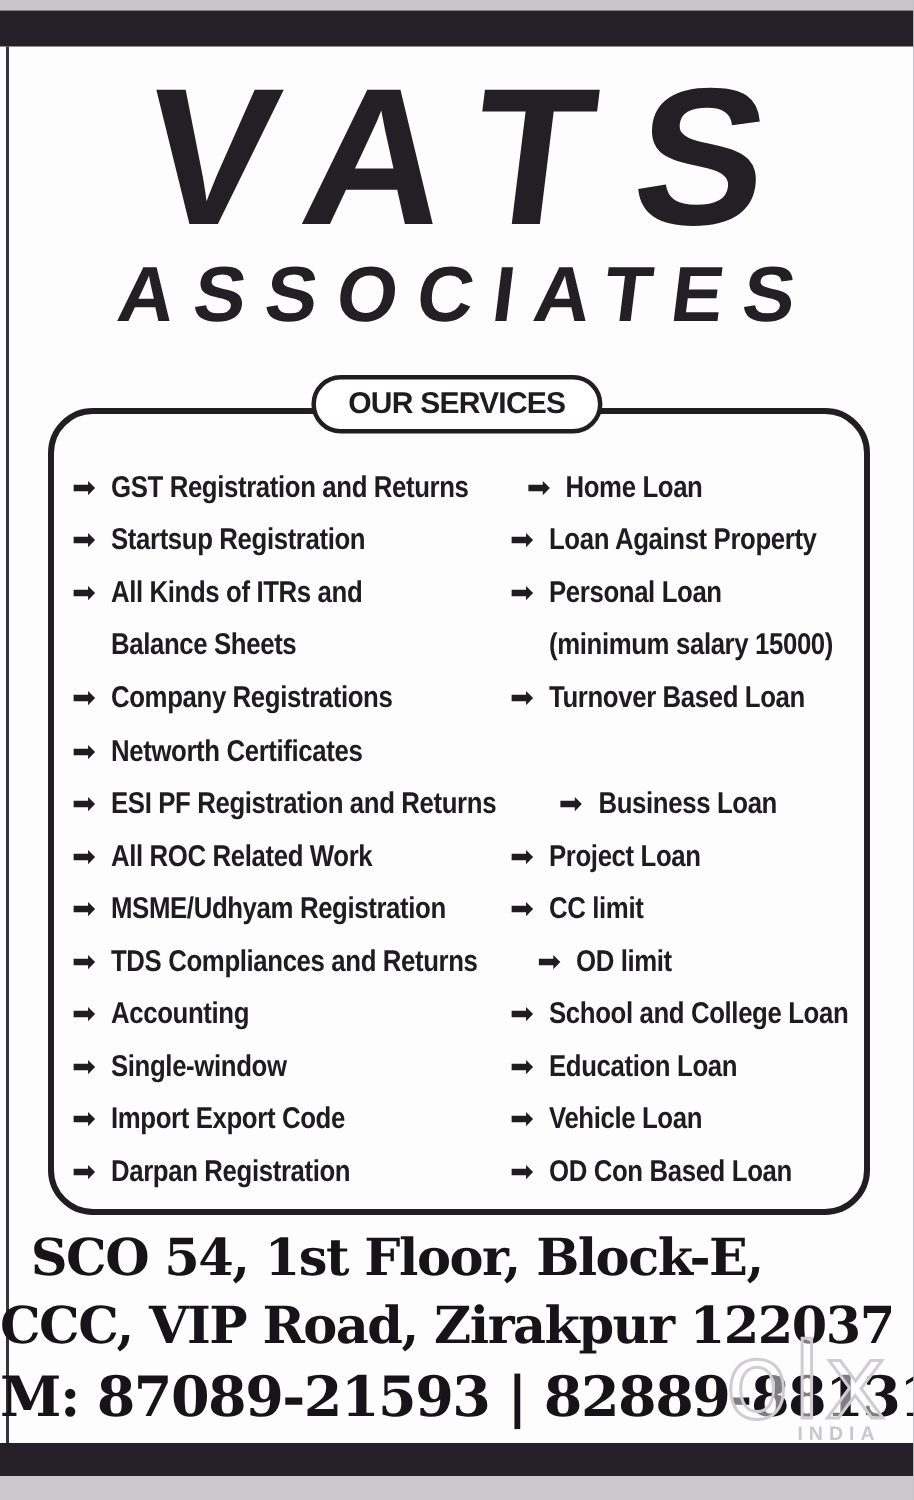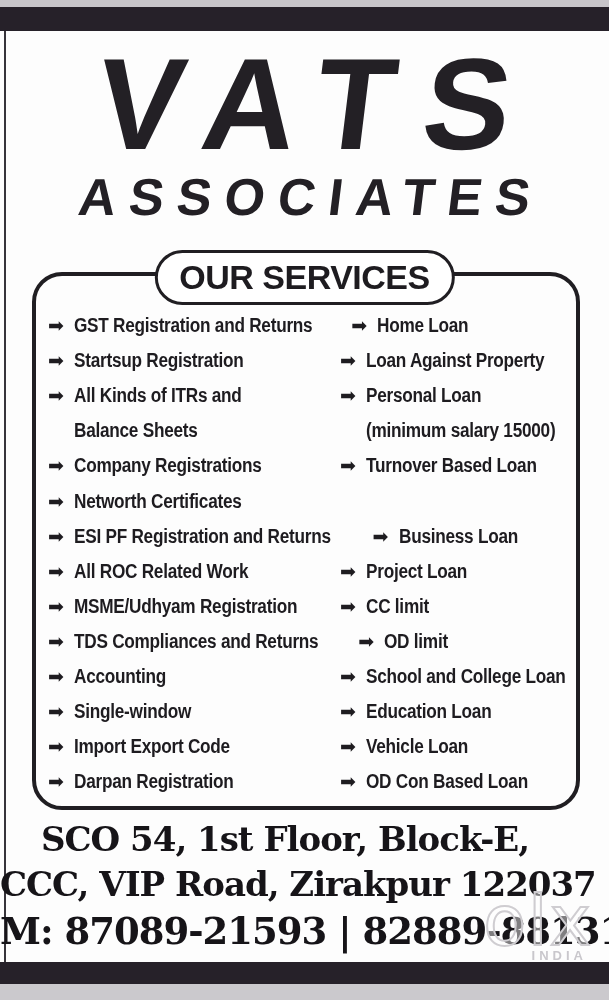--- a/index.html
+++ b/index.html
@@ -29,39 +29,39 @@
 
   
   .panel{
     position:absolute;left:32px;top:272px;width:548px;height:538px;
     border:4px solid #201e22;border-radius:30px;background:transparent;box-sizing:border-box;
   }
   .pill{
     position:absolute;left:50%;top:250px;transform:translateX(-50%);
     background:#ffffff;border:3px solid #201e22;border-radius:40px;
     padding:5px 22px;z-index:3;
-    font-weight:bold;font-size:34px;letter-spacing:-0.5px;color:#1e1c20;white-space:nowrap;
+    font-weight:bold;font-size:20px;letter-spacing:-0.5px;color:#1e1c20;white-space:nowrap;
   }
   .rows{position:absolute;left:12px;top:32px;right:4px;}
   .row{display:flex;height:35.1px;align-items:center;}
   .cell{display:flex;align-items:center;overflow:visible;white-space:nowrap;}
   .cell.left{flex:0 0 292px;}
   .cell.right{flex:1 1 auto;}
   .arr{
     flex:0 0 26px;width:26px;font-size:19px;line-height:1;color:#1e1c20;
     font-family:"DejaVu Sans",sans-serif;
   }
   .txt{
     display:inline-block;font-weight:bold;font-size:20px;letter-spacing:-0.3px;
     transform:scaleX(0.86);transform-origin:0 50%;color:#1e1c20;
   }
 
   
   .footer{
-    position:absolute;left:0;top:817px;width:529px;text-align:right;
+    position:absolute;left:0;top:817px;width:529px;text-align:center;
     font-family:"DejaVu Serif",serif;font-weight:bold;color:#161418;z-index:1;
   }
   .addr1,.addr2{font-size:34px;line-height:45px;letter-spacing:-1px;white-space:nowrap;}
   .phone{font-size:37px;line-height:48px;letter-spacing:-1px;white-space:nowrap;}
 
   
   .watermark{
     position:absolute;right:16px;top:886px;z-index:2;text-align:right;
     pointer-events:none;
   }

